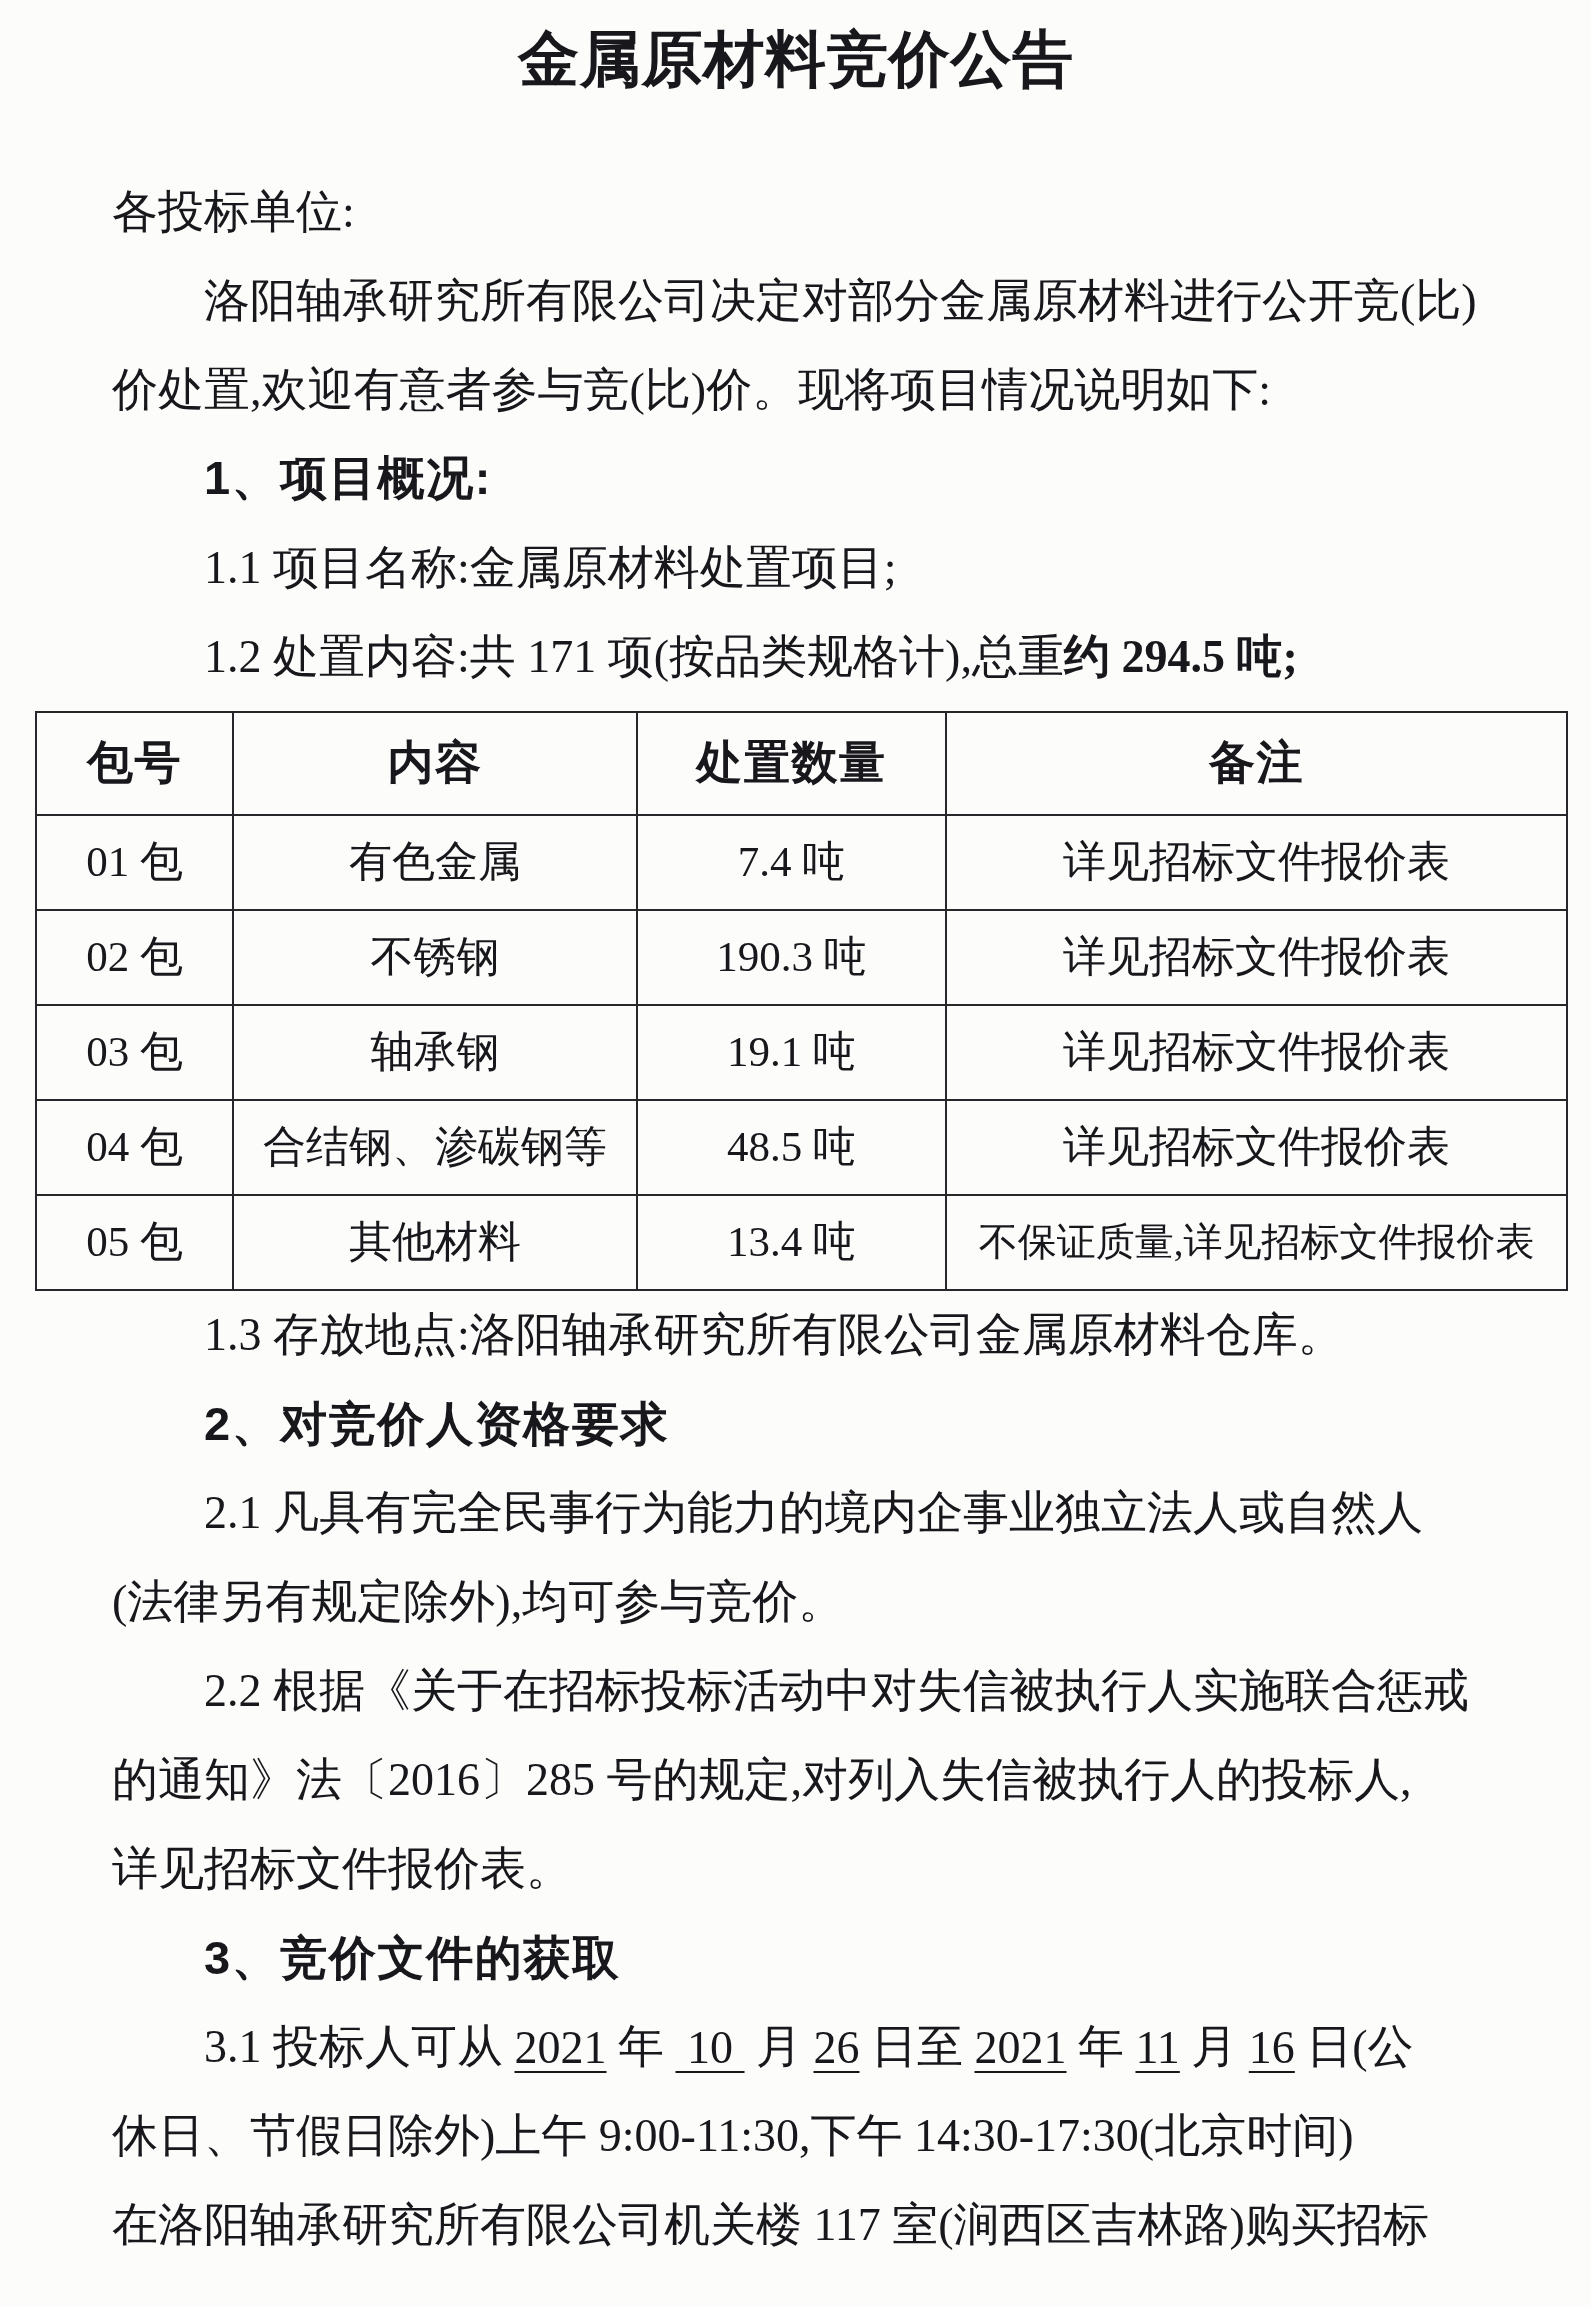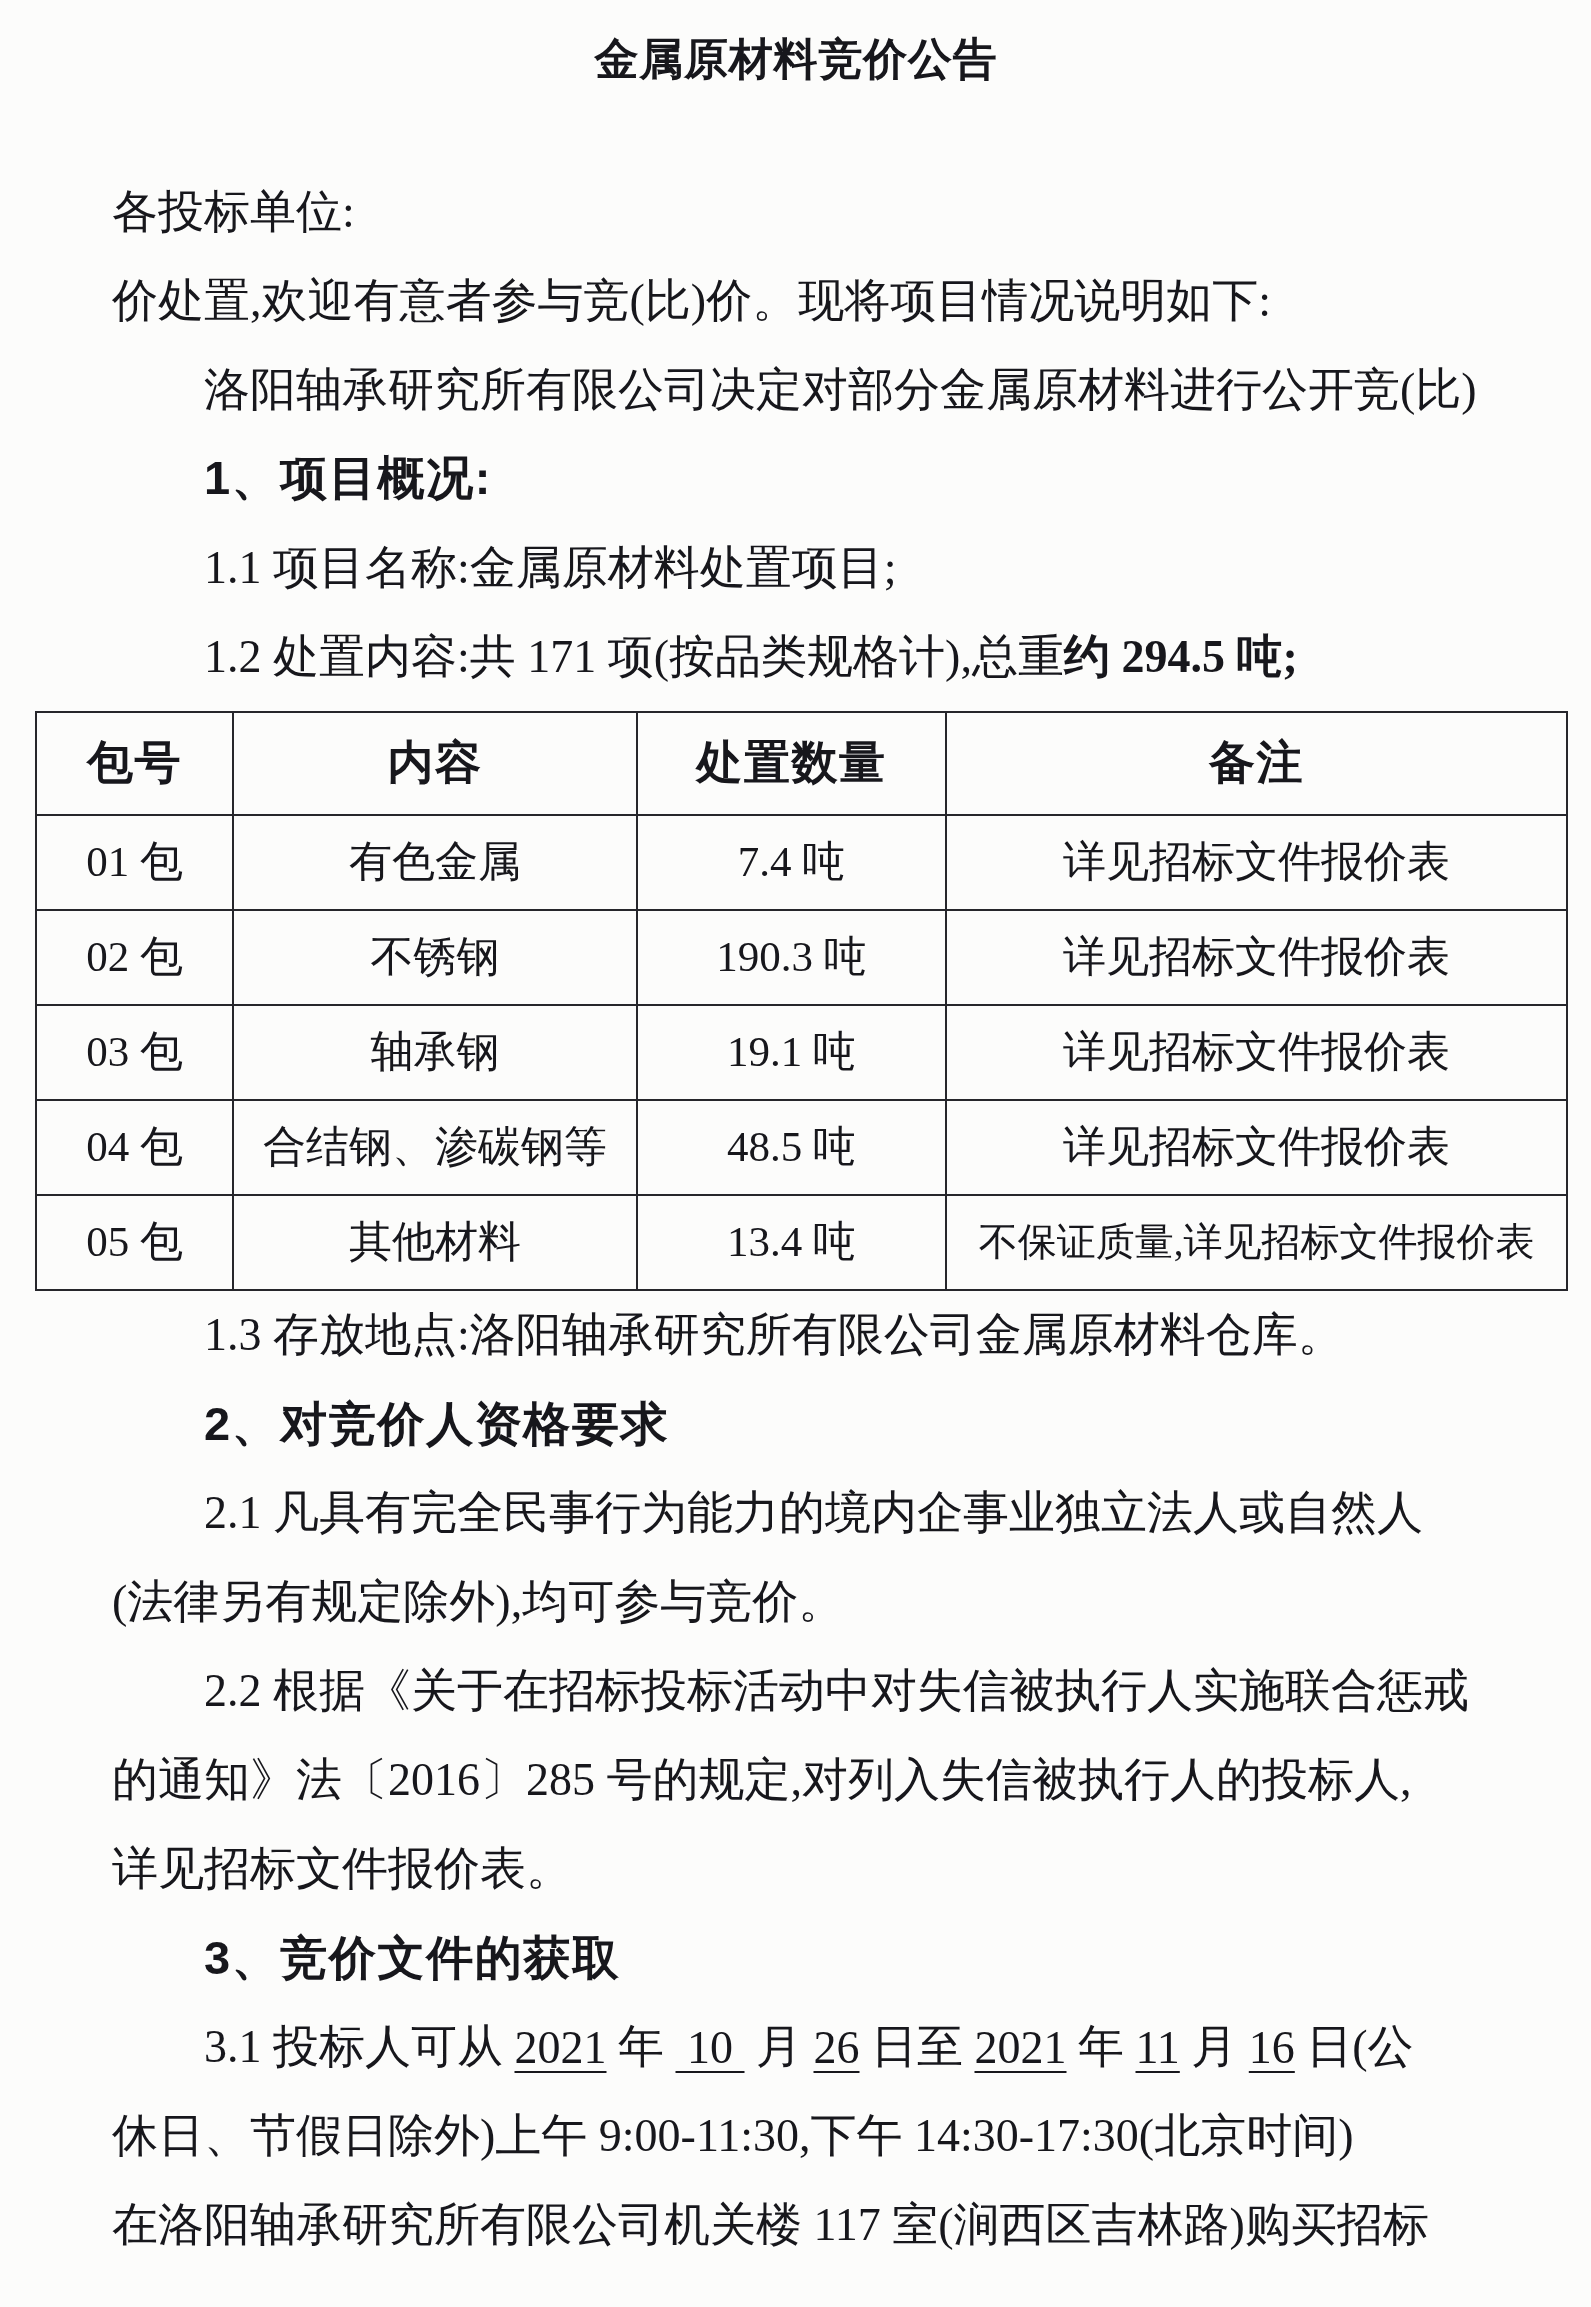--- a/index.html
+++ b/index.html
@@ -9,21 +9,21 @@
     color:#17171c;
     font-family:"Liberation Serif","DejaVu Serif",serif;
     overflow:hidden;
   }
   .page{box-sizing:border-box;width:1592px;height:2307px;}
   .title{
     margin:24px 55px 72px 55px;
     height:71px;line-height:71px;
     text-align:center;
     font-family:Liberation Serif, serif;
-    font-weight:700;font-size:44px;
+    font-weight:700;font-size:61px;
     letter-spacing:0.8px;
   }
   .content{padding:0 51px 0 112px;}
   .line{
     height:89px;
     display:flex;align-items:center;
     font-size:46px;
     white-space:pre;
   }
   .indent{padding-left:92px;}
@@ -59,22 +59,22 @@
 <body>
 
 <div class="page">
 
   <h1 class="title">金属原材料竞价公告</h1>
 
   <div class="content">
 
     <div class="line">各投标单位:</div>
 
+    <div class="line indent">洛阳轴承研究所有限公司决定对部分金属原材料进行公开竞(比)</div>
     <div class="line">价处置,欢迎有意者参与竞(比)价。现将项目情况说明如下:</div>
-    <div class="line indent">洛阳轴承研究所有限公司决定对部分金属原材料进行公开竞(比)</div>
 
     <div class="line indent heading">1、项目概况:</div>
 
     <div class="line indent">1.1 项目名称:金属原材料处置项目;</div>
 
     <div class="line indent"><span>1.2 处置内容:共 171 项(按品类规格计),总重</span><span class="b">约 294.5 吨;</span></div>
 
     <table class="pkg-table">
       <colgroup>
           <col class="c1">

